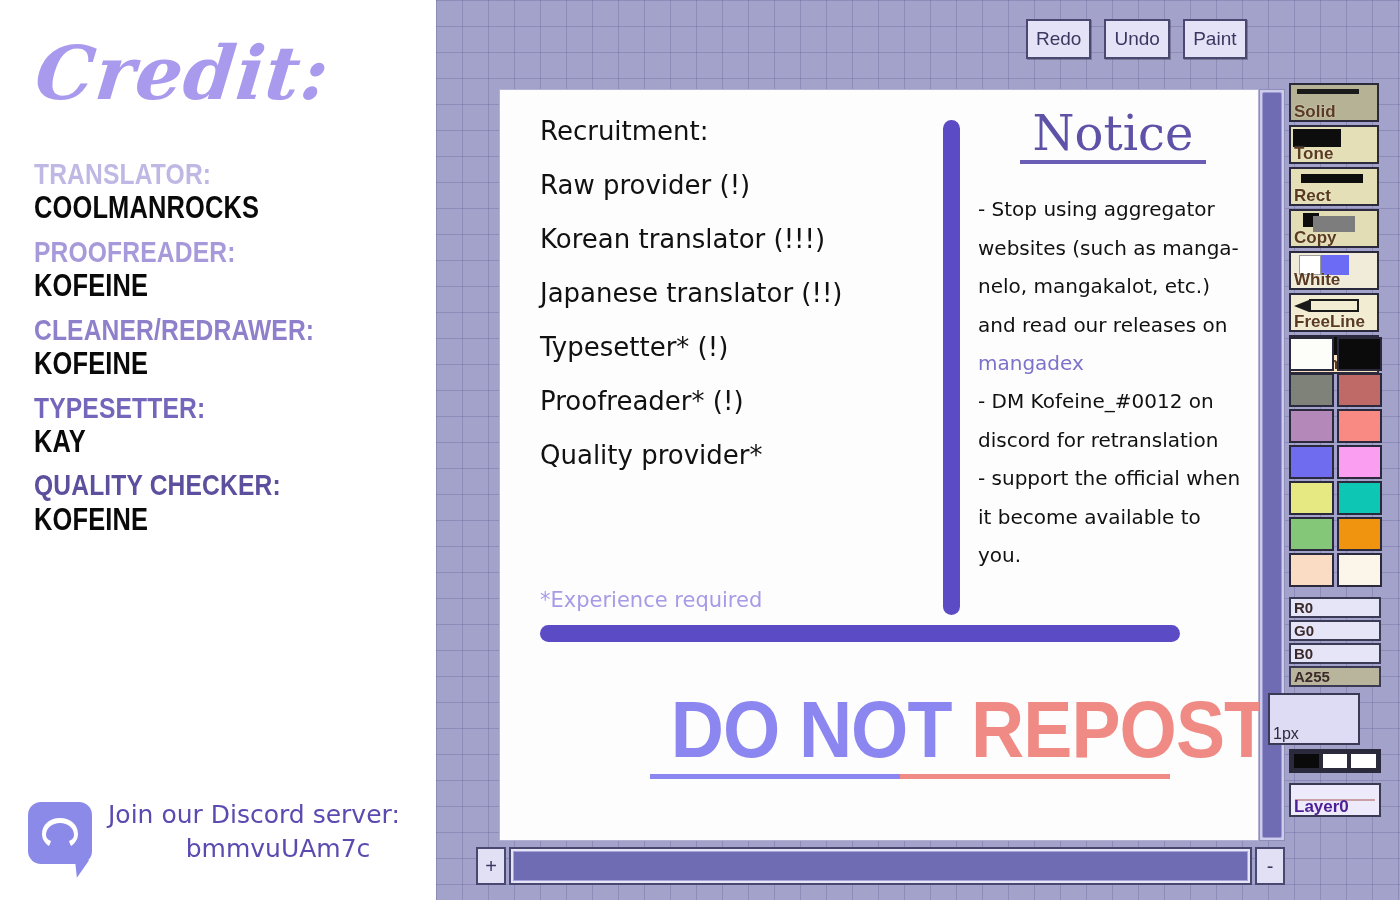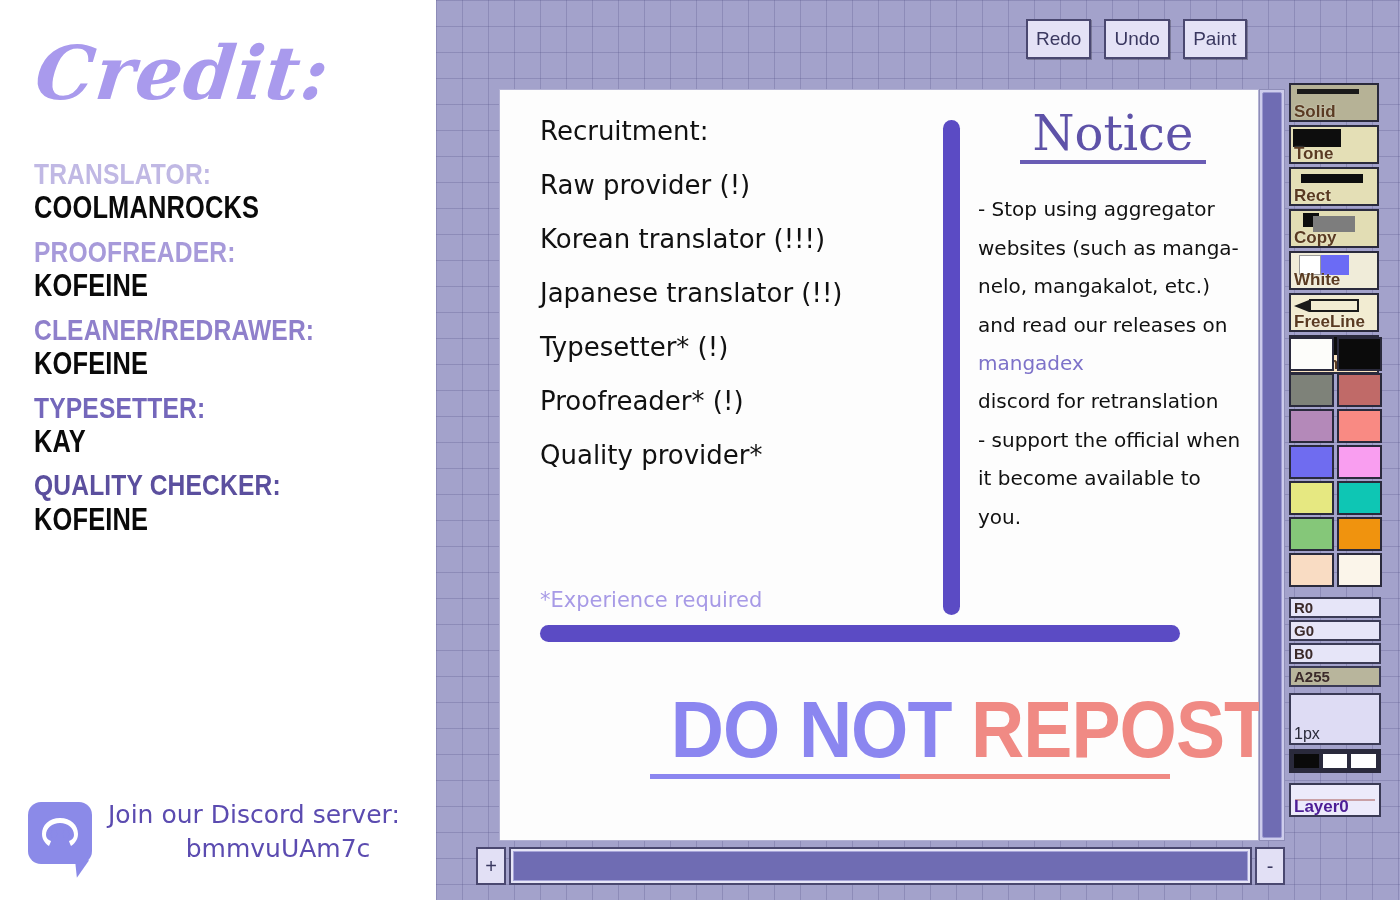--- a/index.html
+++ b/index.html
@@ -167,21 +167,21 @@
   }
   .field{
     width:92px; height:21px; background:#e6e5f8;
     border:2px solid #3a3a55; margin-bottom:2px;
     font-family:"Liberation Sans",sans-serif; font-size:15px;
     color:#3b2a2a; padding-left:3px; line-height:18px;
     font-weight:bold;
   }
   .field.alpha{ background:#b8b59c; }
   #brush-box{
-    position:absolute; left:853px; top:693px;
+    position:absolute; left:832px; top:693px;
     width:92px; height:52px;
     background:#dedcf4; border:2px solid #3a3a55;
   }
   #brush-box .px{
     position:absolute; left:3px; bottom:0px;
     font-family:"Liberation Sans",sans-serif; font-size:16px; color:#2b2b3a;
   }
   #mini-row{
     position:absolute; left:853px; top:749px;
     width:92px; height:24px;
@@ -324,20 +324,21 @@
 
       <div id="notice">
         <div id="notice-title">Notice</div>
         <div id="notice-underline"></div>
         <div id="notice-body">
           <div>- Stop using aggregator</div>
           <div>websites (such as manga-</div>
           <div>nelo, mangakalot, etc.)</div>
           <div>and read our releases on</div>
           <div class="mdex">mangadex</div>
+          <div>- DM Kofeine_#0012 on</div>
           <div>discord for retranslation</div>
           <div>- support the official when</div>
           <div>it become available to you.</div>
         </div>
       </div>
 
       <div id="dnr">
         <div id="dnr-text">
           <span class="p1">DO NOT </span><span class="p2">REPOST</span>
         </div>

